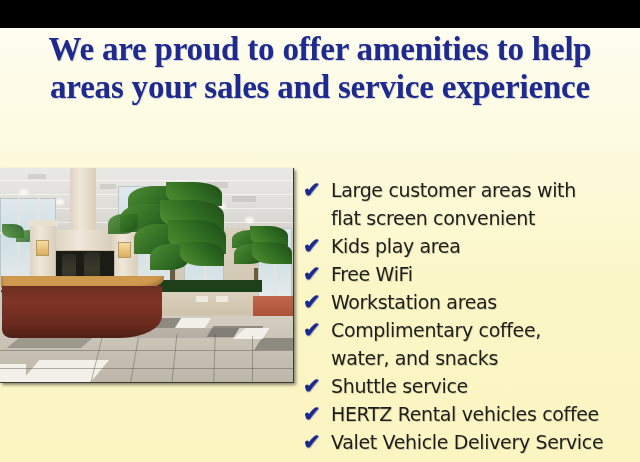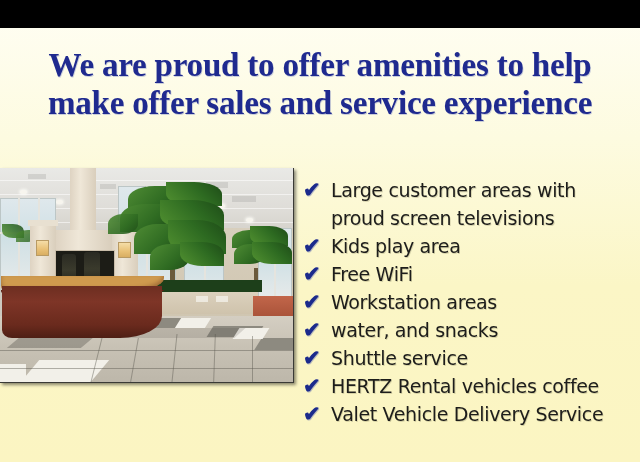--- a/index.html
+++ b/index.html
@@ -31,21 +31,21 @@
     text-align: center;
     font-family: "Liberation Serif", "DejaVu Serif", serif;
     font-weight: bold;
     font-size: 33px;
     line-height: 38px;
     color: #1f2a8f;
     letter-spacing: -0.2px;
     text-shadow: 0.7px 0.7px 0px rgba(140,150,200,0.45);
   }
   #heading .hline { display: block; white-space: nowrap; }
-  #heading .hline.l1 { font-size: 33px; margin-top: 16px; }
+  #heading .hline.l1 { font-size: 33px; }
   #heading .hline.l2 { font-size: 33px; }
   #heading .hline.l3 { font-size: 33px; }
 
   
   #photo {
     position: absolute;
     left: 0px;
     top: 168px;
     width: 293px;
     height: 214px;
@@ -238,21 +238,21 @@
 </style>
 </head>
 <body>
 
 <div id="slide">
 
   <div id="topband"></div>
 
   <div id="heading">
     <span class="hline l1">We are proud to offer amenities to help</span>
-    <span class="hline l2">make offer sales and service experience</span>
+    <span class="hline l2">areas your sales and service experience</span>
   </div>
 
   <div id="photo">
 
     <div class="layer ceiling"></div>
     <div class="ceil-line" style="left:0;top:12px;width:293px;"></div>
     <div class="ceil-line" style="left:0;top:26px;width:293px;"></div>
     <div class="ceil-line" style="left:0;top:40px;width:293px;"></div>
     <div class="ceil-line" style="left:0;top:54px;width:293px;"></div>
     <div class="ceil-panel" style="left:28px;top:6px;width:18px;height:5px;"></div>
@@ -344,21 +344,21 @@
     <div class="desk-lip"></div>
     <div class="desk-base"></div>
   </div>
 
   <div id="bullets">
 
     <div class="bullet">
       <span class="check">✔</span>
       <span class="btext">
         <span class="cont">Large customer areas with</span>
-        <span class="cont">proud screen televisions</span>
+        <span class="cont">flat screen convenient</span>
       </span>
     </div>
 
     <div class="bullet">
       <span class="check">✔</span>
       <span class="btext">
         <span class="cont">Kids play area</span>
       </span>
     </div>
 
@@ -372,20 +372,21 @@
     <div class="bullet">
       <span class="check">✔</span>
       <span class="btext">
         <span class="cont">Workstation areas</span>
       </span>
     </div>
 
     <div class="bullet">
       <span class="check">✔</span>
       <span class="btext">
+        <span class="cont">Complimentary coffee,</span>
         <span class="cont">water, and snacks</span>
       </span>
     </div>
 
     <div class="bullet">
       <span class="check">✔</span>
       <span class="btext">
         <span class="cont">Shuttle service</span>
       </span>
     </div>

